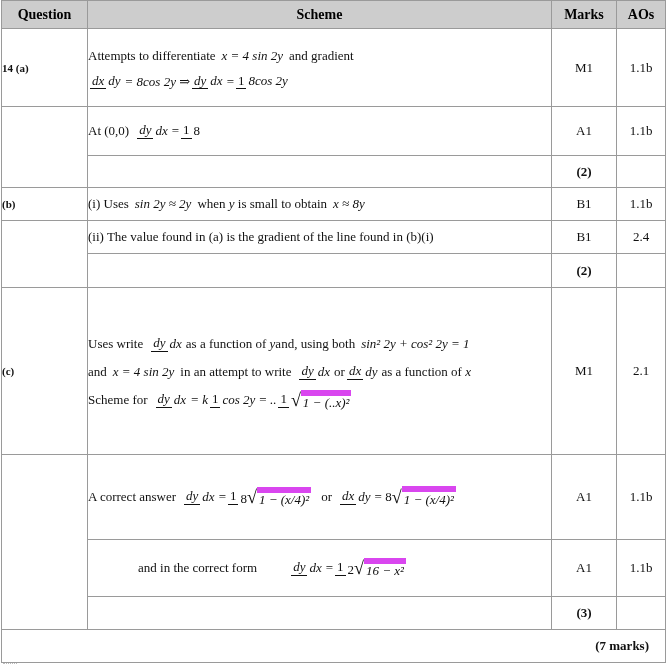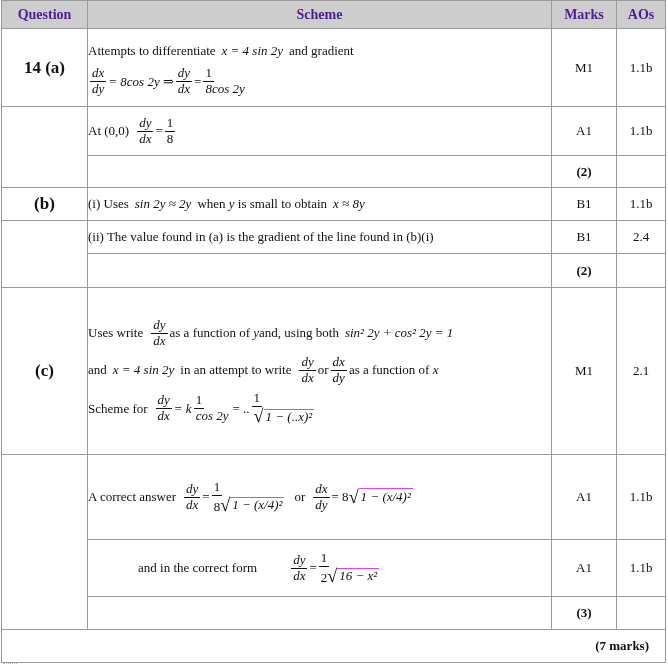--- a/index.html
+++ b/index.html
@@ -1,33 +1,33 @@
 <!DOCTYPE html>
 <html><head>
 <meta charset="utf-8">
 <style>
   html, body { margin:0; padding:0; background:#ffffff; }
   body { width:668px; height:667px; position:relative; overflow:hidden;
          font-family:"Liberation Serif", "DejaVu Serif", serif; color:#111; font-size:13px; }
   table.ms { position:absolute; left:1px; top:0; border-collapse:collapse; width:664px; table-layout:fixed; }
   table.ms td, table.ms th { border:1.5px solid #9a9a9a; padding:0; vertical-align:middle; }
-  th { background:#cdcdcd; color:#4c1d95; font-weight:bold; font-size:14px; height:27px; text-align:center; }
-  td.q { vertical-align:top; text-align:center; font-weight:bold; padding-top:10px; font-size:17px; border-bottom:none; }
+  th { background:#cdcdcd; color:#000000; font-weight:bold; font-size:14px; height:27px; text-align:center; }
+  td.q { vertical-align:top; font-weight:bold; padding-top:10px; font-size:11px; border-bottom:none; }
   td.q.cont { border-top:none; border-bottom:none; }
   td.q.last { border-top:none; border-bottom:1.5px solid #9a9a9a; }
   td.s { padding-left:8px; }
   td.m, td.a { text-align:center;margin-top:36px; }
   td.tot { font-weight:bold; }
   .it { font-style:italic; }
-  .frac { display:inline-flex; flex-direction:column; align-items:flex-start; vertical-align:middle; margin:0 2px; line-height:1.15; }
+  .frac { display:inline-flex; flex-direction:row; align-items:center; vertical-align:middle; margin:0 2px; line-height:1.15; }
   .frac .num { border-bottom:1px solid #111; padding:0 2px; }
   .frac .den { padding:0 2px; }
   .sqrt { display:inline-flex; align-items:center; }
   .sqrt .rad { font-size:1.4em; line-height:1; }
-  .sqrt .under { border-top:1px solid #d946ef; padding:0 2px; display:inline-flex; align-items:center; }
+  .sqrt .under { border-top:6px solid #d946ef; padding:0 2px; display:inline-flex; align-items:center; }
   .big { font-size:1.35em; }
   .line { display:flex; align-items:center; min-height:22px; white-space:nowrap; }
   .sp { display:inline-block; width:6px; }
   .footer-dots { position:absolute; left:3px; top:663px; width:14px; height:4px; border-top:1px dotted #bbb; }
 </style>
 </head>
 <body>
 
 <table class="ms">
   <colgroup>

